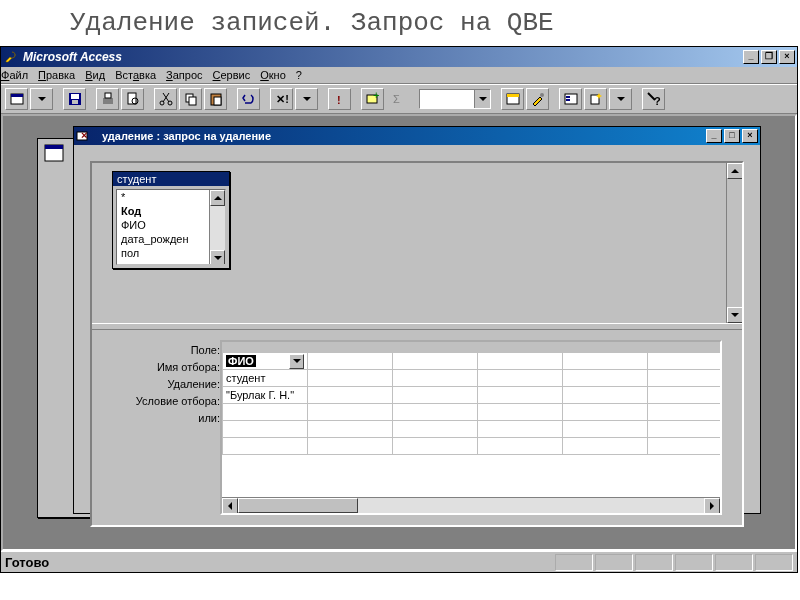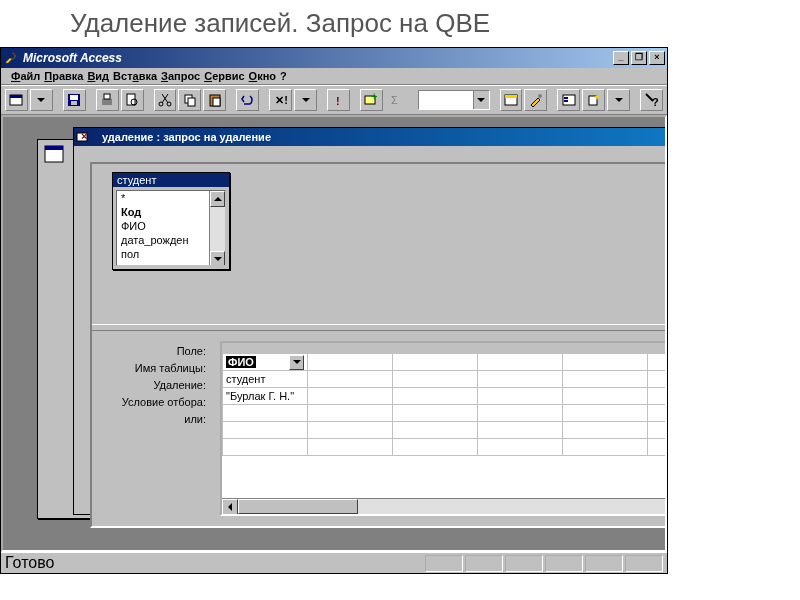--- a/index.html
+++ b/index.html
@@ -1,24 +1,24 @@
 <!DOCTYPE html>
 <html><head>
 <meta charset="utf-8">
 <style>
   * { box-sizing: border-box; margin: 0; padding: 0; font-family: "MS Sans Serif", Tahoma, Arial, sans-serif; font-size: 11px; }
   body { background: #fff; width: 800px; height: 600px; overflow: hidden; }
-  .slide-title { font-size: 26px; color: #555; font-family: Liberation Sans, sans-serif; padding: 8px 0 8px 70px; }
-  .app-window { width: 668px; border: 1px solid #000; background: #c0c0c0; }
+  .slide-title { font-size: 26px; color: #555; font-family: Liberation Mono, monospace; padding: 8px 0 8px 70px; }
+  .app-window { width: 798px; border: 1px solid #000; background: #c0c0c0; }
   .titlebar { background: linear-gradient(to right, #08246b, #a6caf0); height: 20px; display: flex; align-items: center; padding: 0 2px; }
   .titlebar .key-icon { width: 16px; height: 16px; margin-right: 4px; display:flex; align-items:center; justify-content:center; }
   .titlebar .app-title { color: #fff; font-weight: bold; flex: 1; font-size: 12px; font-style: italic;}
   .win-btns { display: flex; }
   .win-btn { width: 16px; height: 14px; background: #c0c0c0; border: 1px solid #fff; border-right-color:#000; border-bottom-color:#000; margin-left: 2px; font-size: 9px; line-height: 10px; text-align: center; font-family: Arial; font-weight:bold;}
-  .menubar { background: #c0c0c0; padding: 2px 10px; display: flex; gap: 4px; border-bottom: 1px solid #808080; font-weight: bold; }
+  .menubar { background: #c0c0c0; padding: 2px 0; display: flex; gap: 10px; border-bottom: 1px solid #808080; }
   .menubar span { }
   .menubar span u { text-decoration: underline; }
   .toolbar { background: #c0c0c0; padding: 3px 4px; display: flex; align-items: center; gap: 2px; border-bottom: 1px solid #808080; border-top:1px solid #fff;}
   .tbtn { width: 23px; height: 22px; background: #c0c0c0; border: 1px solid #c0c0c0; display: flex; align-items: center; justify-content: center; }
   .tbtn.raised, .tbtn:hover { border: 1px solid #fff; border-right-color:#808080; border-bottom-color:#808080; }
   .tsep { width: 6px; }
   .tcombo { width: 72px; height: 20px; background: #fff; border: 1px solid #808080; border-right-color:#fff; border-bottom-color:#fff; display:flex; }
   .tcombo .dd { width:16px; background:#c0c0c0; border-left:1px solid #808080; display:flex;align-items:center;justify-content:center; margin-left:auto;}
   .workspace { background: #808080; height: 437px; position: relative; border: 2px inset #fff; overflow:hidden;}
   .behind-win { position:absolute; left:34px; top:22px; width:450px; height:380px; background:#c0c0c0; border:1px solid #000; box-shadow: 1px 1px 0 #000;}
@@ -36,35 +36,35 @@
   .table-box .list .item.bold { font-weight: bold; }
   .table-box .list .vscroll { position:absolute; right:0; top:0; bottom:0; width:16px; background:#c0c0c0; border-left:1px solid #808080;}
   .table-box .list .vscroll .sbtn{ height:16px; background:#c0c0c0; border:1px solid #fff; border-right-color:#404040; border-bottom-color:#404040; display:flex;align-items:center;justify-content:center;}
   .table-box .list .vscroll .track{ background: repeating-conic-gradient(#c0c0c0 0% 25%, #fff 0% 50%) 50% /2px 2px; height:44px;}
   .pane-scroll-v { position:absolute; right:0; top:0; bottom:0; width:16px; background:#c0c0c0; border-left:1px solid #808080;}
   .pane-scroll-v .sbtn, .grid-scroll-h .sbtn { width:16px; height:16px; background:#c0c0c0; border:1px solid #fff; border-right-color:#404040; border-bottom-color:#404040; display:flex;align-items:center;justify-content:center;}
   .pane-scroll-v .sbtn:last-child{position:absolute;bottom:0;}
   .splitter { height: 7px; background: #c0c0c0; border-top: 1px solid #fff; border-bottom:1px solid #808080;}
   .lower-pane { background: #c0c0c0; height: 195px; display: flex; position:relative;}
   .row-labels { width: 128px; padding-top: 12px; }
-  .row-labels div { text-align: right; padding: 0 14px; height: 17px; line-height: 17px; font-size: 11px;}
+  .row-labels div { text-align: right; padding: 0 0; height: 17px; line-height: 17px; font-size: 11px;}
   .grid-wrap { flex: 1; border: 2px inset #fff; background: #fff; margin: 10px 20px 10px 0; position:relative; overflow:hidden;}
   .grid { border-collapse: collapse; width: 100%; }
   .grid td { border: 1px solid #c0c0c0; height: 17px; padding: 0 3px; font-size: 11px; min-width:85px; background:#fff;}
   .grid td.sel { background: #fff; }
   .grid td .dd-cell{ display:flex; align-items:center;}
   .grid td .dd-cell .dbtn{ width:15px;height:15px;background:#c0c0c0;border:1px solid #fff;border-right-color:#404040;border-bottom-color:#404040;margin-left:auto;display:flex;align-items:center;justify-content:center;}
   .grid td .dd-cell .val{ background:#000;color:#fff;padding:0 2px;font-weight:bold;}
   .grid td.hdr { background:#c0c0c0; height:10px;}
   .grid-scroll-h { position:absolute; bottom:0; left:0; right:0; height:16px; background:#c0c0c0; border-top:1px solid #808080; display:flex;}
   .grid-scroll-h .thumb{ width:120px; background:#c0c0c0; border:1px solid #fff; border-right-color:#404040; border-bottom-color:#404040;}
   .grid-scroll-h .track{ flex:1; background: repeating-conic-gradient(#c0c0c0 0% 25%, #fff 0% 50%) 50% /2px 2px;}
   .grid-scroll-h .sbtn{width:16px;}
   .statusbar { background: #c0c0c0; height: 21px; border-top: 1px solid #fff; display: flex; align-items: center; padding: 0 4px; }
-  .statusbar .status-text { flex: 1; font-size: 16px; }
+  .statusbar .status-text { flex: 1; font-size: 13px; font-weight: bold; }
   .statusbar .cell { width: 38px; height: 17px; border: 1px inset #fff; margin-left: 2px; }
   svg { display:block; }
   .tri-down{width:0;height:0;border-left:4px solid transparent;border-right:4px solid transparent;border-top:4px solid #000;}
   .tri-up{width:0;height:0;border-left:4px solid transparent;border-right:4px solid transparent;border-bottom:4px solid #000;}
   .tri-left{width:0;height:0;border-top:4px solid transparent;border-bottom:4px solid transparent;border-right:4px solid #000;}
   .tri-right{width:0;height:0;border-top:4px solid transparent;border-bottom:4px solid transparent;border-left:4px solid #000;}
 </style>
 </head>
 <body>
 
@@ -278,21 +278,21 @@
               </div>
             <div class="sbtn">
                 <div class="tri-down"></div>
               </div>
           </div>
         </div>
         <div class="splitter"></div>
         <div class="lower-pane">
           <div class="row-labels">
             <div>Поле:</div>
-            <div>Имя таблицы:</div>
+            <div>Имя отбора:</div>
             <div>Удаление:</div>
             <div>Условие отбора:</div>
             <div>или:</div>
           </div>
           <div class="grid-wrap">
             <table class="grid">
               <tbody>
                   <tr>
                     <td class="hdr"></td>
                     <td class="hdr"></td>

